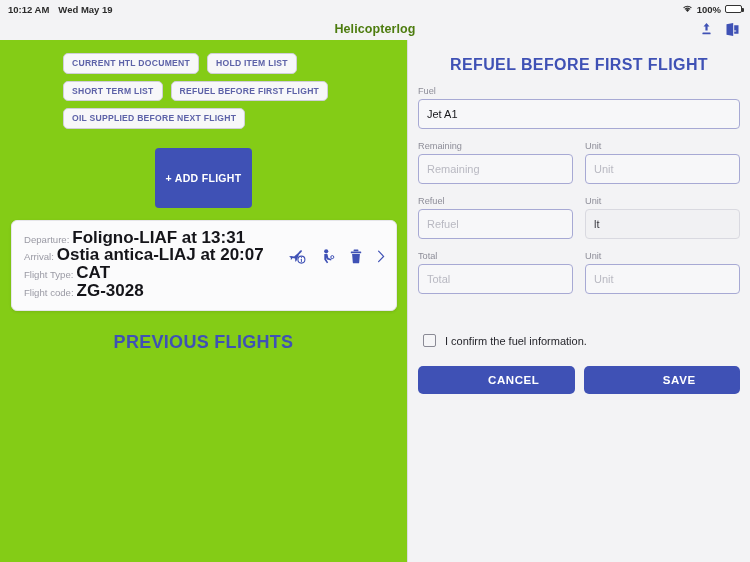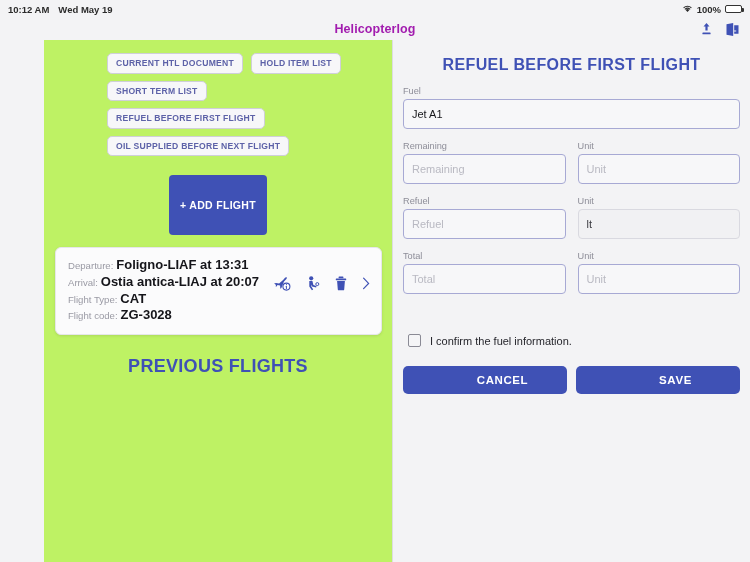--- a/index.html
+++ b/index.html
@@ -30,30 +30,30 @@
   }
   .battery-fill { width: 100%; height: 100%; background: #1c1c1c; border-radius: 1px; }
 
   
   .appbar {
     height: 22px; background: #f3f3f5; display: flex; align-items: center;
     position: relative; padding: 0 10px;
   }
   .app-title {
     position: absolute; left: 0; right: 0; text-align: center;
-    font-size: 12.5px; font-weight: bold; color: #a21caf; letter-spacing: .1px;
+    font-size: 12.5px; font-weight: bold; color: #4d7c0f; letter-spacing: .1px;
   }
   .appbar-actions { margin-left: auto; display: flex; align-items: center; gap: 12px; z-index: 2; }
   .appbar-actions svg { display: block; }
 
   
   .content { display: flex; height: 522px; }
   .left-pane {
-    width: 349px; height: 100%; background: #bef264;
-    border-right: 1px solid #dcdce0; overflow: hidden; margin-left: 44px;
+    width: 408px; height: 100%; background: #84cc16;
+    border-right: 1px solid #dcdce0; overflow: hidden;
   }
   .right-pane { flex: 1; height: 100%; background: #f3f3f5; padding: 0 10px; }
 
   
   .chips {
     display: flex; flex-wrap: wrap; gap: 7px 8px;
     padding: 13px 20px 0 63px;
   }
   .chip {
     border: 1px solid #cfcfd8; border-radius: 5px; background: #f7f7f9;
@@ -76,21 +76,21 @@
   }
 
   
   .flight-card {
     margin: 12px 10px 0 11px; background: #fbfbfc; border: 1px solid #e6e6ea;
     border-radius: 6px; box-shadow: 0 1px 3px rgba(0,0,0,.10);
     padding: 9px 12px 10px 12px; position: relative; min-height: 80px;
   }
   .fc-row { font-size: 10.5px; line-height: 15.6px; white-space: nowrap; }
   .fc-label { color: #9a9aa4; font-size: 9.6px; }
-  .fc-value { color: #15151a; font-weight: bold; font-size: 13px; }
+  .fc-value { color: #15151a; font-weight: bold; font-size: 17px; }
   .card-actions {
     position: absolute; right: 11px; top: 28px;
     display: flex; align-items: center; gap: 15px;
   }
   .card-actions svg { display: block; }
   .check-badge {
     display: inline-block; vertical-align: -3px; margin-left: 3px;
     width: 13px; height: 13px; border-radius: 50%; background: #34a853;
     position: relative;
   }

